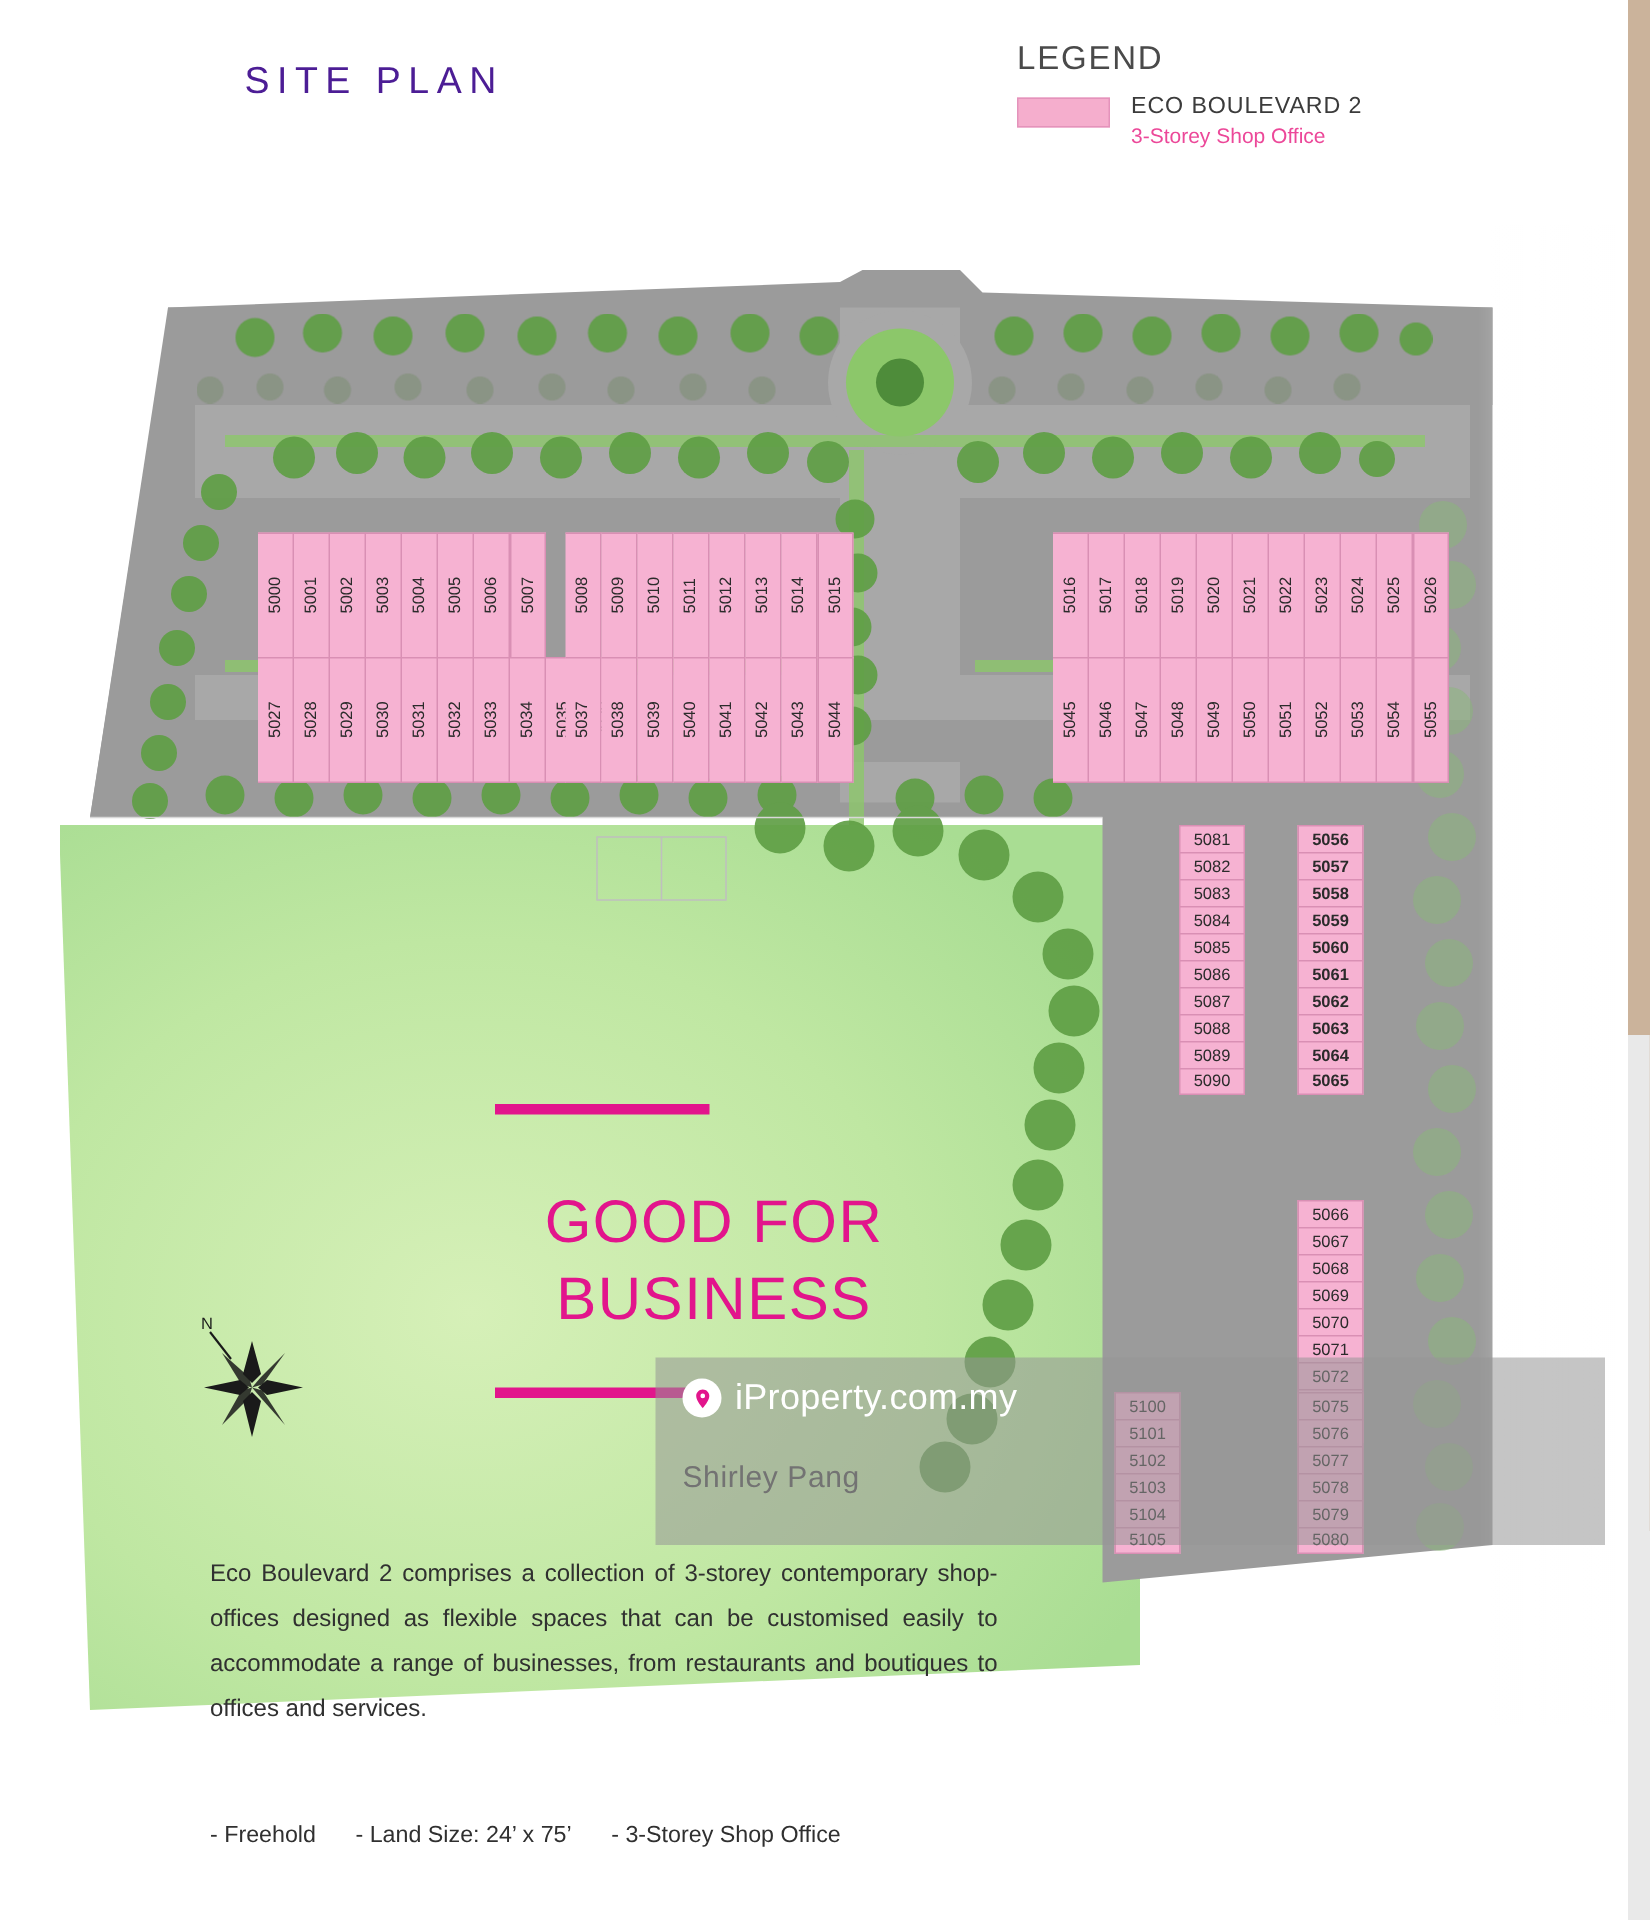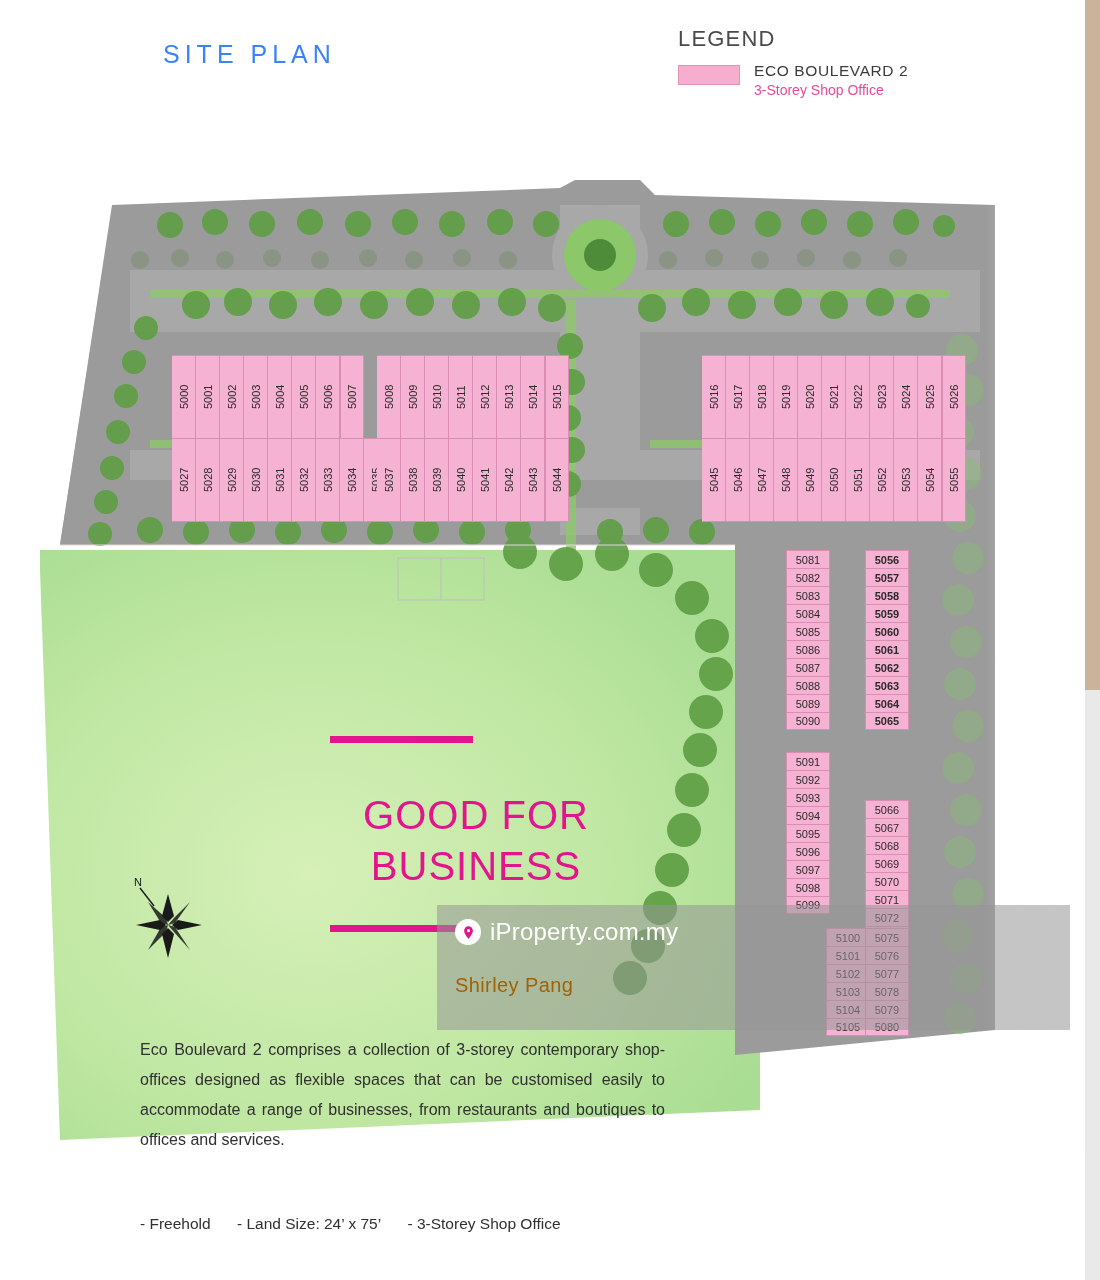--- a/index.html
+++ b/index.html
@@ -8,21 +8,21 @@
     width:1100px; height:1280px;
     background:#ffffff;
     font-family:"Liberation Sans", sans-serif;
     position:relative;
     overflow:hidden;
   }
 
   
   .site-plan-title {
     position:absolute; left:163px; top:40px;
-    font-size:25px; letter-spacing:5px; color:#3b82f6; font-weight:400;
+    font-size:25px; letter-spacing:5px; color:#4c1d95; font-weight:400;
   }
   .legend { position:absolute; left:678px; top:26px; }
   .legend-title { font-size:22px; letter-spacing:1.2px; color:#4a4a4a; }
   .legend-row { display:flex; align-items:flex-start; margin-top:10px; }
   .legend-swatch {
     width:62px; height:20px; background:#f5aecd; border:1px solid #e493bb;
     margin-right:14px; margin-top:3px;
   }
   .legend-l1 { font-size:15.5px; color:#3b3b3b; letter-spacing:.6px; }
   .legend-l2 { font-size:14px; color:#ec4899; margin-top:2px; }
@@ -76,21 +76,21 @@
   .wm-brand {
     position:absolute; left:455px; top:918px;
     display:flex; align-items:center; color:#fff;
     font-size:24px; letter-spacing:.2px;
   }
   .wm-pin {
     width:26px; height:26px; border-radius:50%; background:#fff;
     margin-right:9px; display:flex; align-items:center; justify-content:center;
   }
   .wm-agent {
-    position:absolute; left:455px; top:974px; color:#a16207;
+    position:absolute; left:455px; top:974px; color:#737373;
     font-size:20px; letter-spacing:.4px;
   }
 
   
   .desc {
     position:absolute; left:140px; top:1035px; width:525px;
     font-size:16px; line-height:30px; color:#303030; text-align:justify;
   }
   .specs {
     position:absolute; left:140px; top:1215px;
@@ -376,45 +376,34 @@
     <div class="lot">5058</div>
     <div class="lot">5059</div>
     <div class="lot">5060</div>
     <div class="lot">5061</div>
     <div class="lot">5062</div>
     <div class="lot">5063</div>
     <div class="lot">5064</div>
     <div class="lot">5065</div>
   </div>
 
-  <div class="lotblk col-h" style="left:774px; top:602px;">
-    <div class="lot">5091</div>
-    <div class="lot">5092</div>
-    <div class="lot">5093</div>
-    <div class="lot">5094</div>
-    <div class="lot">5095</div>
-    <div class="lot">5096</div>
-    <div class="lot">5097</div>
-    <div class="lot">5098</div>
-    <div class="lot">5099</div>
-  </div>
 
   <div class="lotblk col-h" style="left:853px; top:602px;margin-top:48px;">
     <div class="lot">5066</div>
     <div class="lot">5067</div>
     <div class="lot">5068</div>
     <div class="lot">5069</div>
     <div class="lot">5070</div>
     <div class="lot">5071</div>
     <div class="lot">5072</div>
     <div class="lot">5073</div>
     <div class="lot">5074</div>
   </div>
 
-  <div class="lotblk col-h" style="left:814px; top:778px;">
+  <div class="lotblk col-h" style="left:731px; top:778px;">
     <div class="lot">5100</div>
     <div class="lot">5101</div>
     <div class="lot">5102</div>
     <div class="lot">5103</div>
     <div class="lot">5104</div>
     <div class="lot">5105</div>
   </div>
 
   <div class="lotblk col-h" style="left:853px; top:778px;">
     <div class="lot">5075</div>

